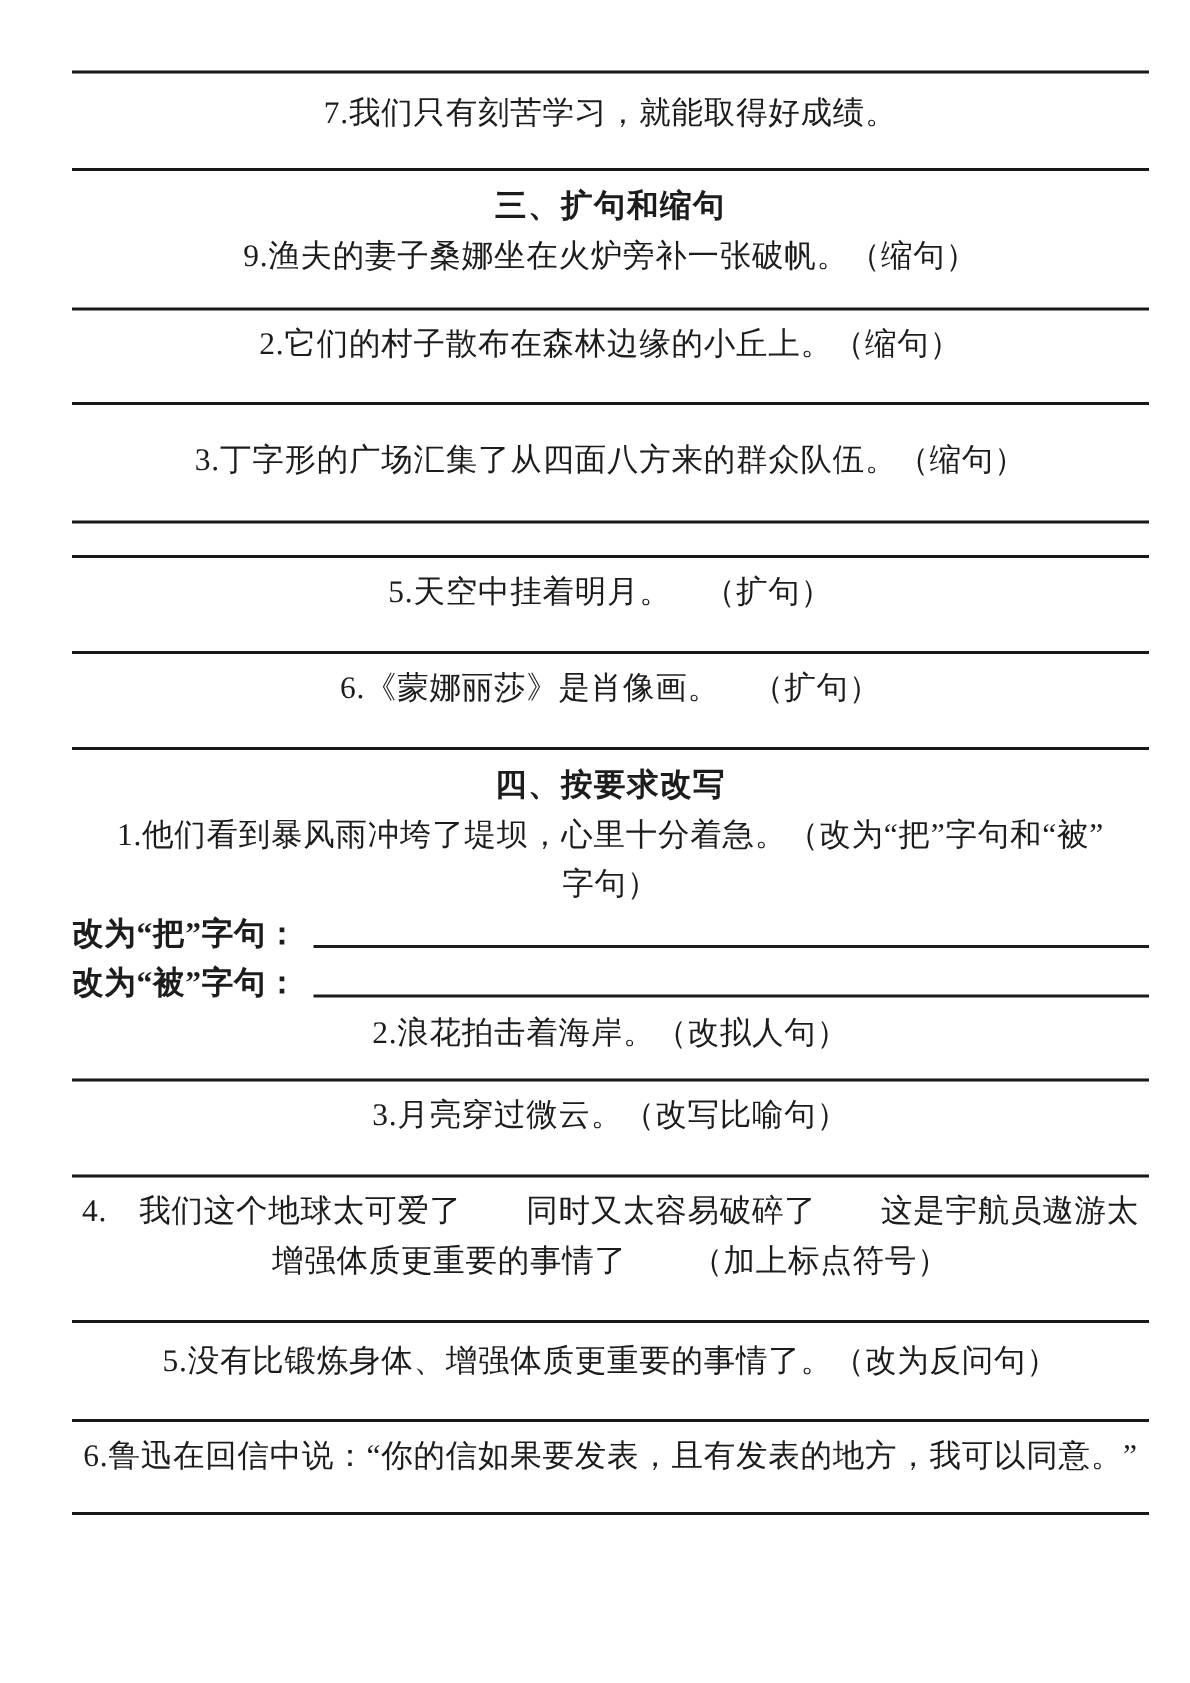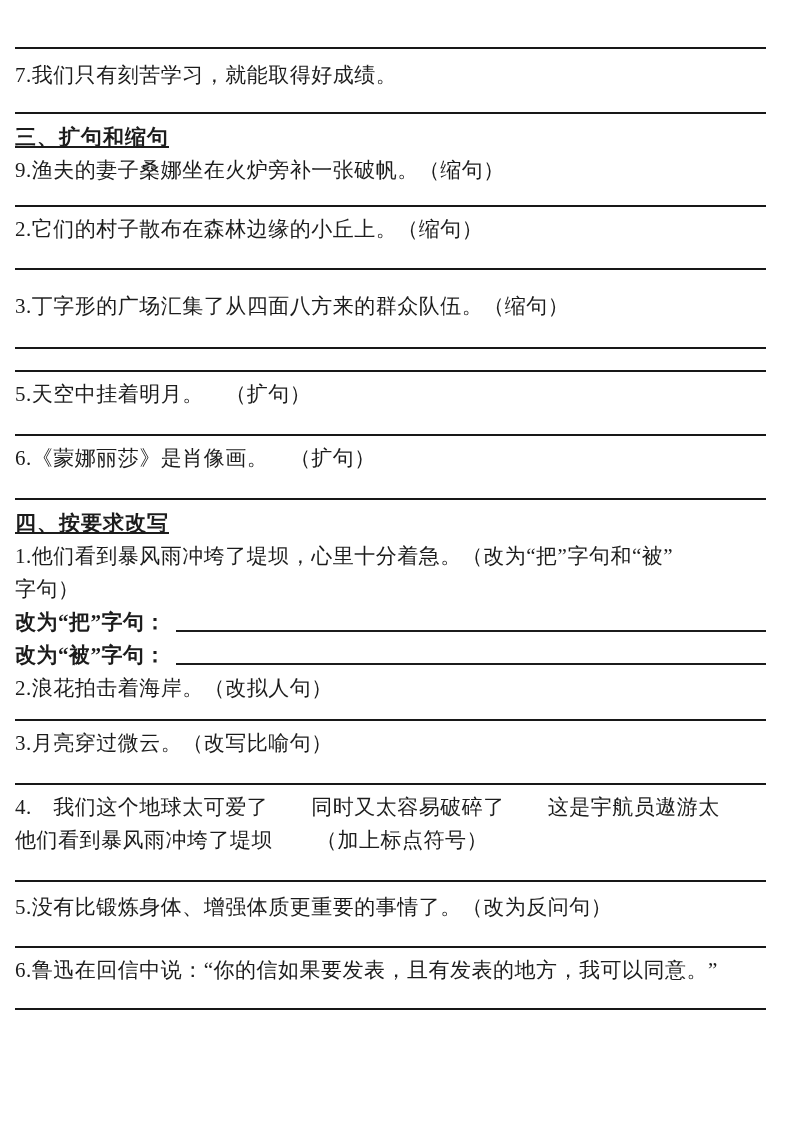--- a/index.html
+++ b/index.html
@@ -7,39 +7,39 @@
     padding: 0;
     background: #ffffff;
   }
   .page {
     position: relative;
     width: 793px;
     height: 1122px;
     margin: 0;
     background: #ffffff;
     box-sizing: border-box;
-    padding: 0 27px 0 15px;
+    padding: 0 27px 0 48px;
     font-family: "Liberation Serif", "DejaVu Serif", serif;
     color: #1c1c1c;
     font-size: 21px;
     overflow: hidden;
+    text-align: center;
   }
   .rule {
     height: 0;
     border-top: 2px solid #181818;
   }
   .line {
     line-height: 33px;
     white-space: pre;
     letter-spacing: 0.5px;
   }
   .heading {
     font-weight: 700;
     letter-spacing: 1px;
-    text-decoration: underline;
   }
   .fill-row {
     display: flex;
     align-items: stretch;
     line-height: 33px;
     font-weight: bold;
   }
   .fill-row .label {
     white-space: pre;
     letter-spacing: 0.5px;
@@ -96,21 +96,21 @@
     <span class="blank"></span>
   </div>
 
   <div class="line">2.浪花拍击着海岸。（改拟人句）</div>
   <div class="rule" style="margin-top:14px"></div>
 
   <div class="line" style="margin-top:6px">3.月亮穿过微云。（改写比喻句）</div>
   <div class="rule" style="margin-top:23px"></div>
 
   <div class="line" style="margin-top:6px">4.　我们这个地球太可爱了　　同时又太容易破碎了　　这是宇航员遨游太</div>
-  <div class="line">他们看到暴风雨冲垮了堤坝　　（加上标点符号）</div>
+  <div class="line">增强体质更重要的事情了　　（加上标点符号）</div>
   <div class="rule" style="margin-top:23px"></div>
 
   <div class="line" style="margin-top:9px">5.没有比锻炼身体、增强体质更重要的事情了。（改为反问句）</div>
   <div class="rule" style="margin-top:22px"></div>
 
   <div class="line" style="margin-top:6px">6.鲁迅在回信中说：“你的信如果要发表，且有发表的地方，我可以同意。”</div>
   <div class="rule" style="margin-top:21px"></div>
 
 </div>
 

